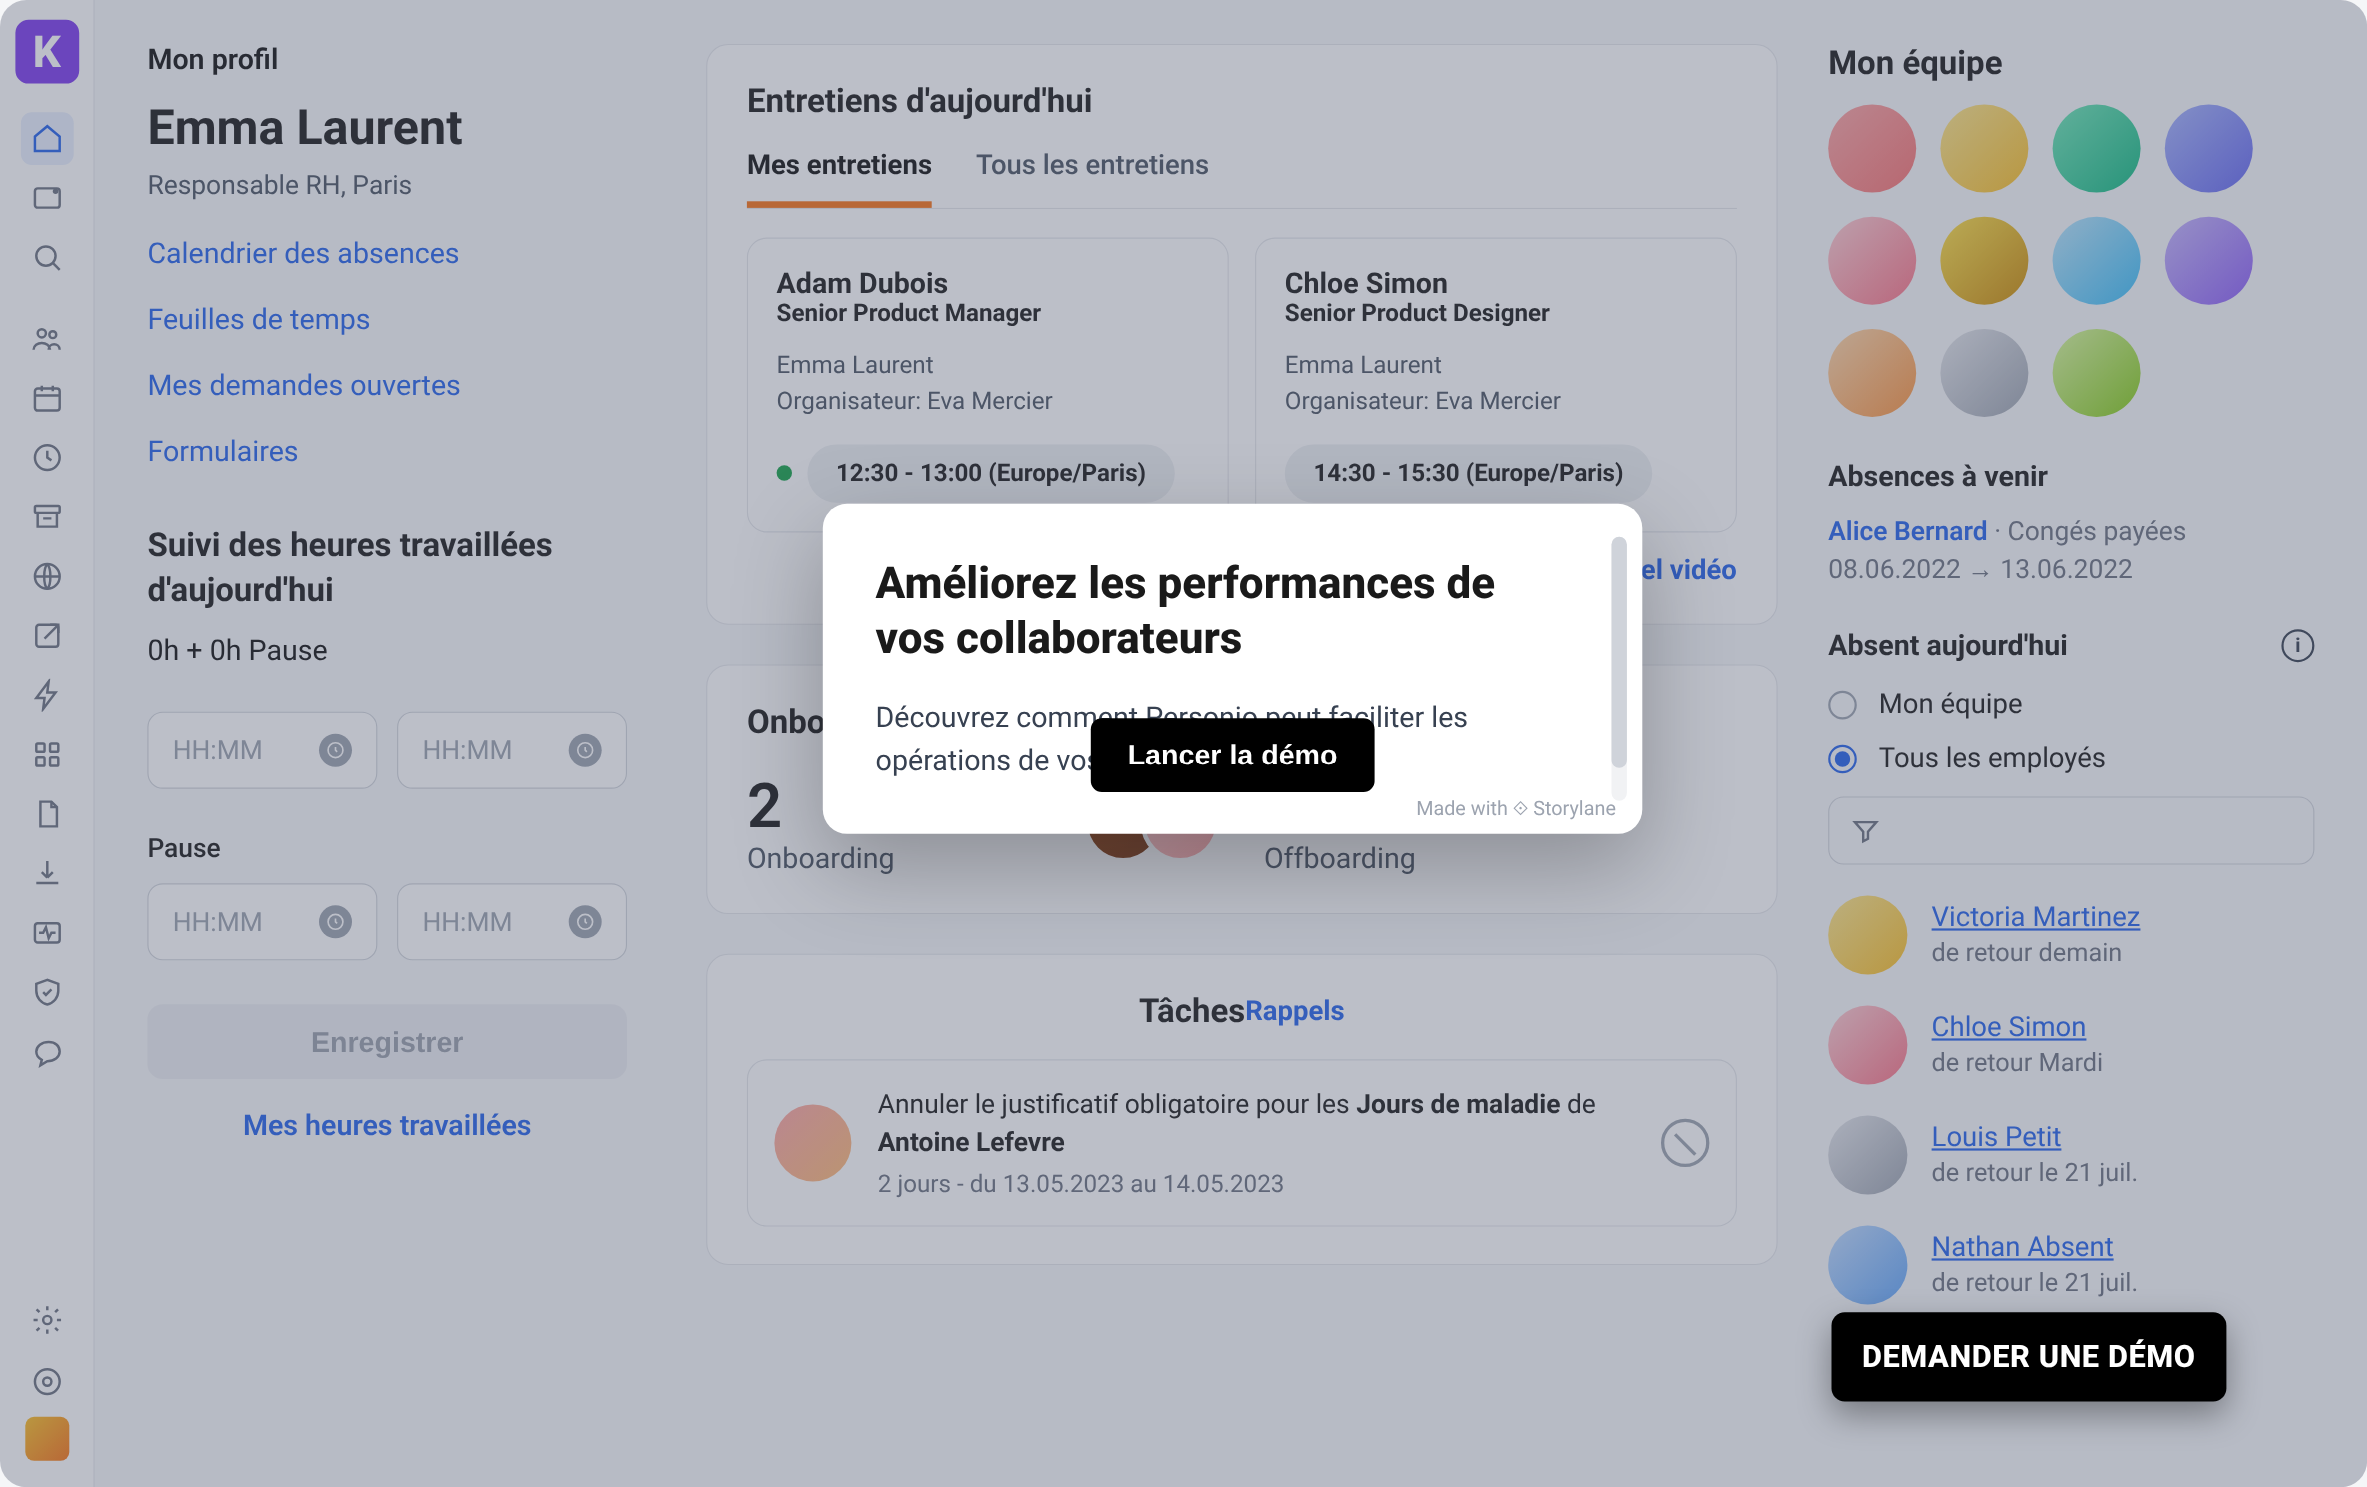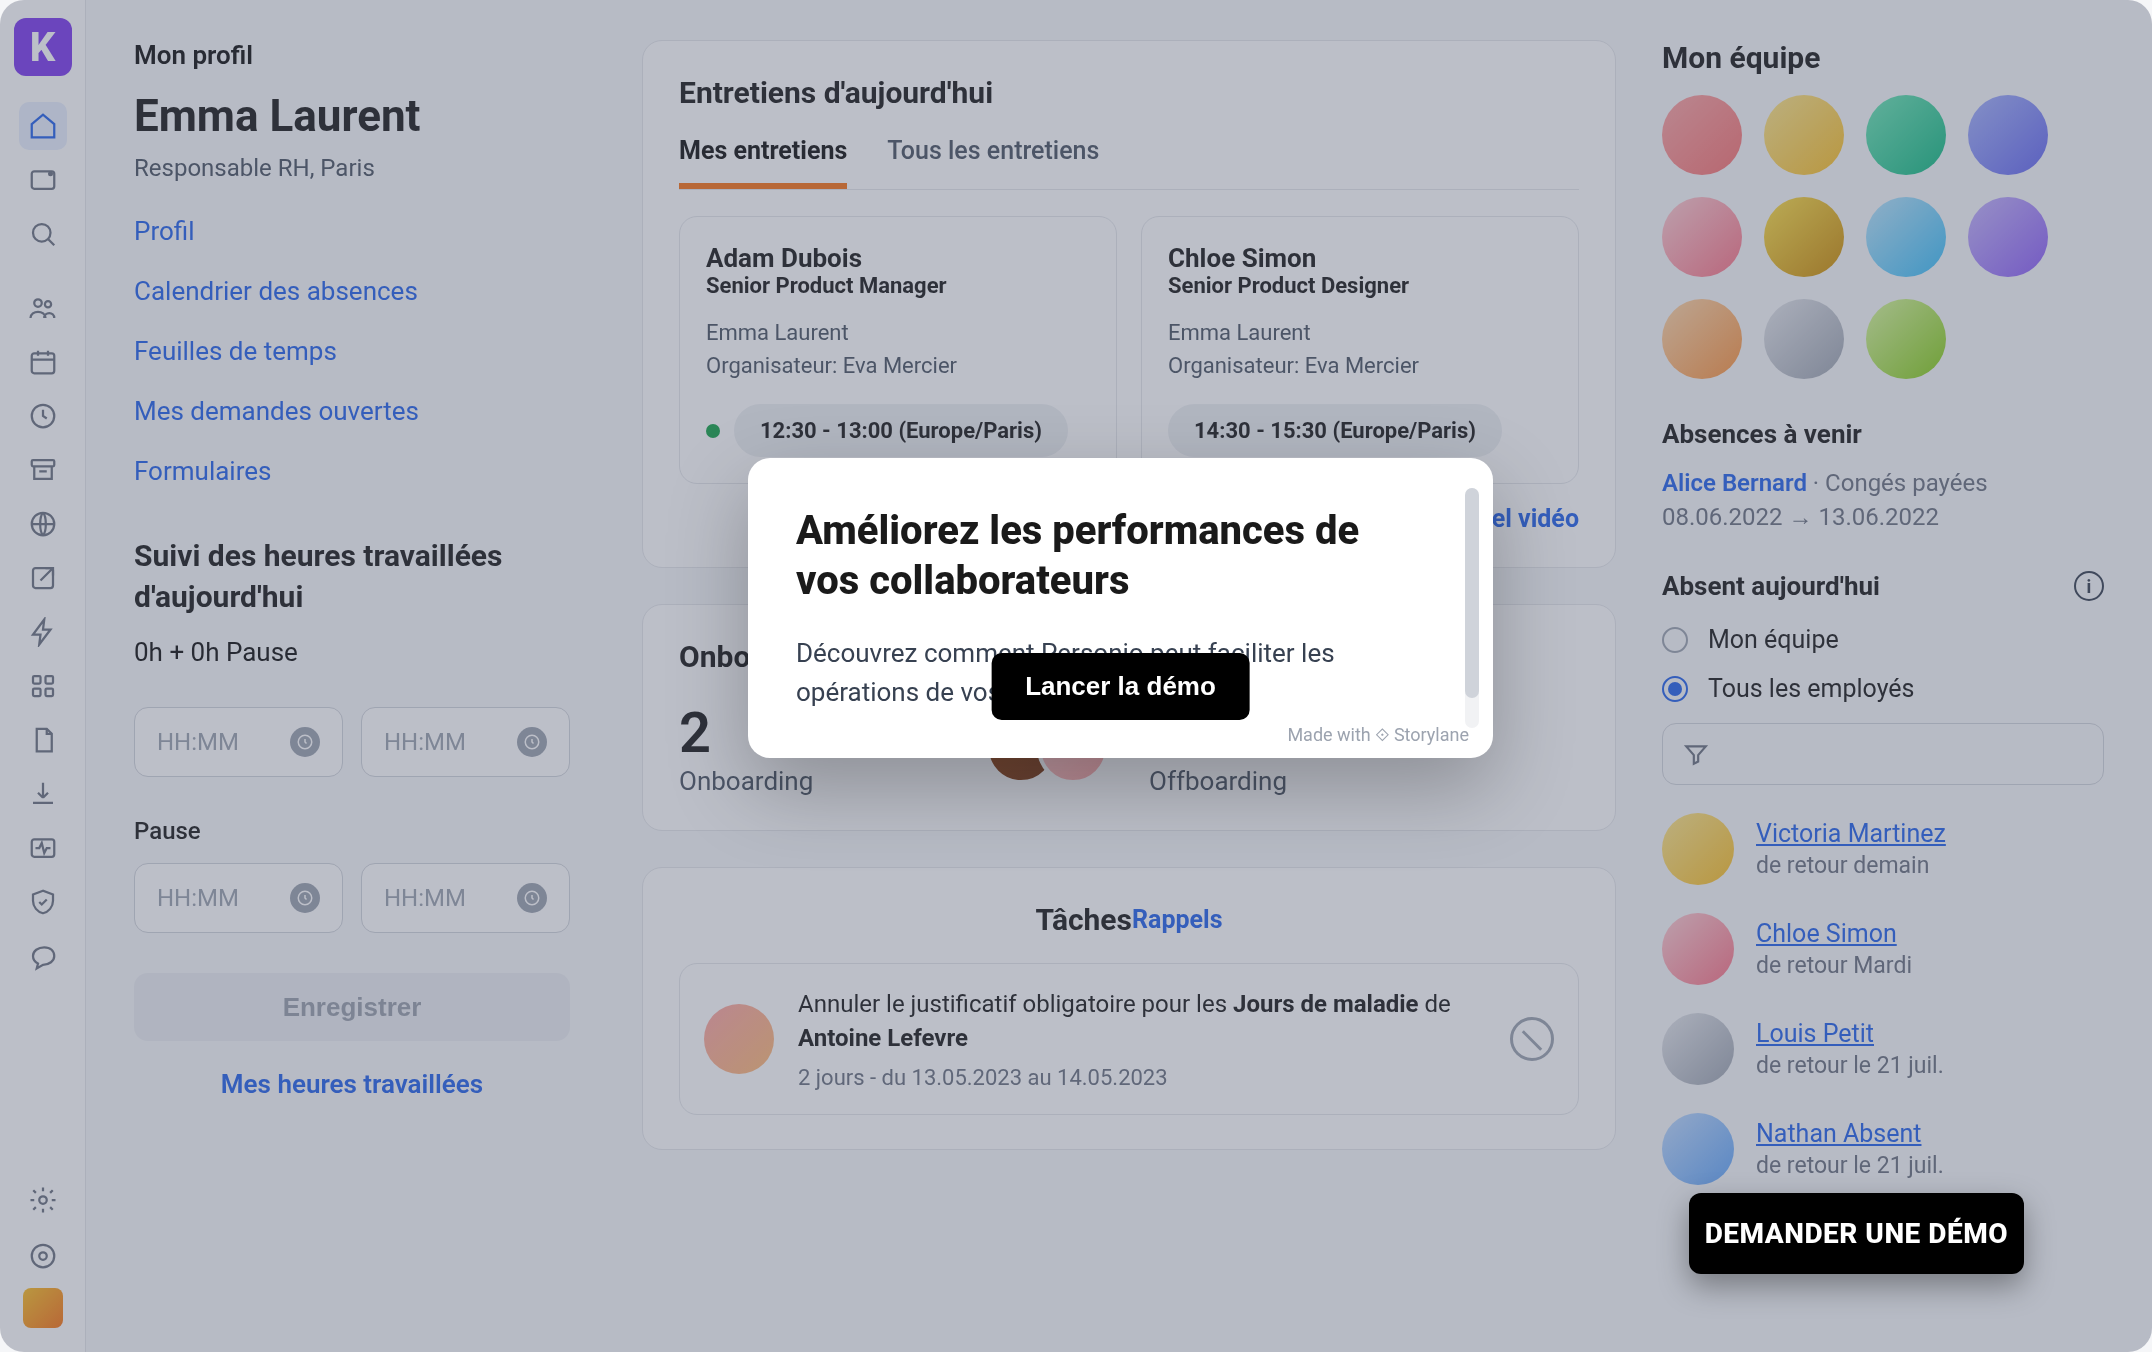--- a/index.html
+++ b/index.html
@@ -258,21 +258,21 @@
     padding: 18px 34px; font-size: 26px; font-weight: 600;
     cursor: pointer;
   }
   .made { position:absolute; right: 24px; bottom: 12px; font-size: 18px; color: #9ca3af; }
 
   .float-cta {
     position: absolute;
     right: 128px; bottom: 78px;
     background: #000; color: #fff;
     border-radius: 12px;
-    padding: 24px 16px;
+    padding: 24px 28px;
     font-size: 28px; font-weight: 800; letter-spacing: .5px;
     box-shadow: 0 12px 30px rgba(0,0,0,.35);
     cursor: pointer;
   }
 
   b { font-weight: 700; }
 </style>
 </head>
 <body>
 
@@ -393,21 +393,20 @@
       <div class="avatar-sm"></div>
     </div>
   </div>
 
   <div class="col-left">
     <div class="muted-label">Mon profil</div>
     <div class="big-name">Emma Laurent</div>
     <div class="subtitle">Responsable RH, Paris</div>
 
     <div class="link-list">
-      <a>Profil</a>
       <a>Calendrier des absences</a>
       <a>Feuilles de temps</a>
       <a>Mes demandes ouvertes</a>
       <a>Formulaires</a>
     </div>
 
     <div class="section-title">Suivi des heures travaillées d'aujourd'hui</div>
     <div class="pause-text">0h + 0h Pause</div>
 
     <div class="time-row">

